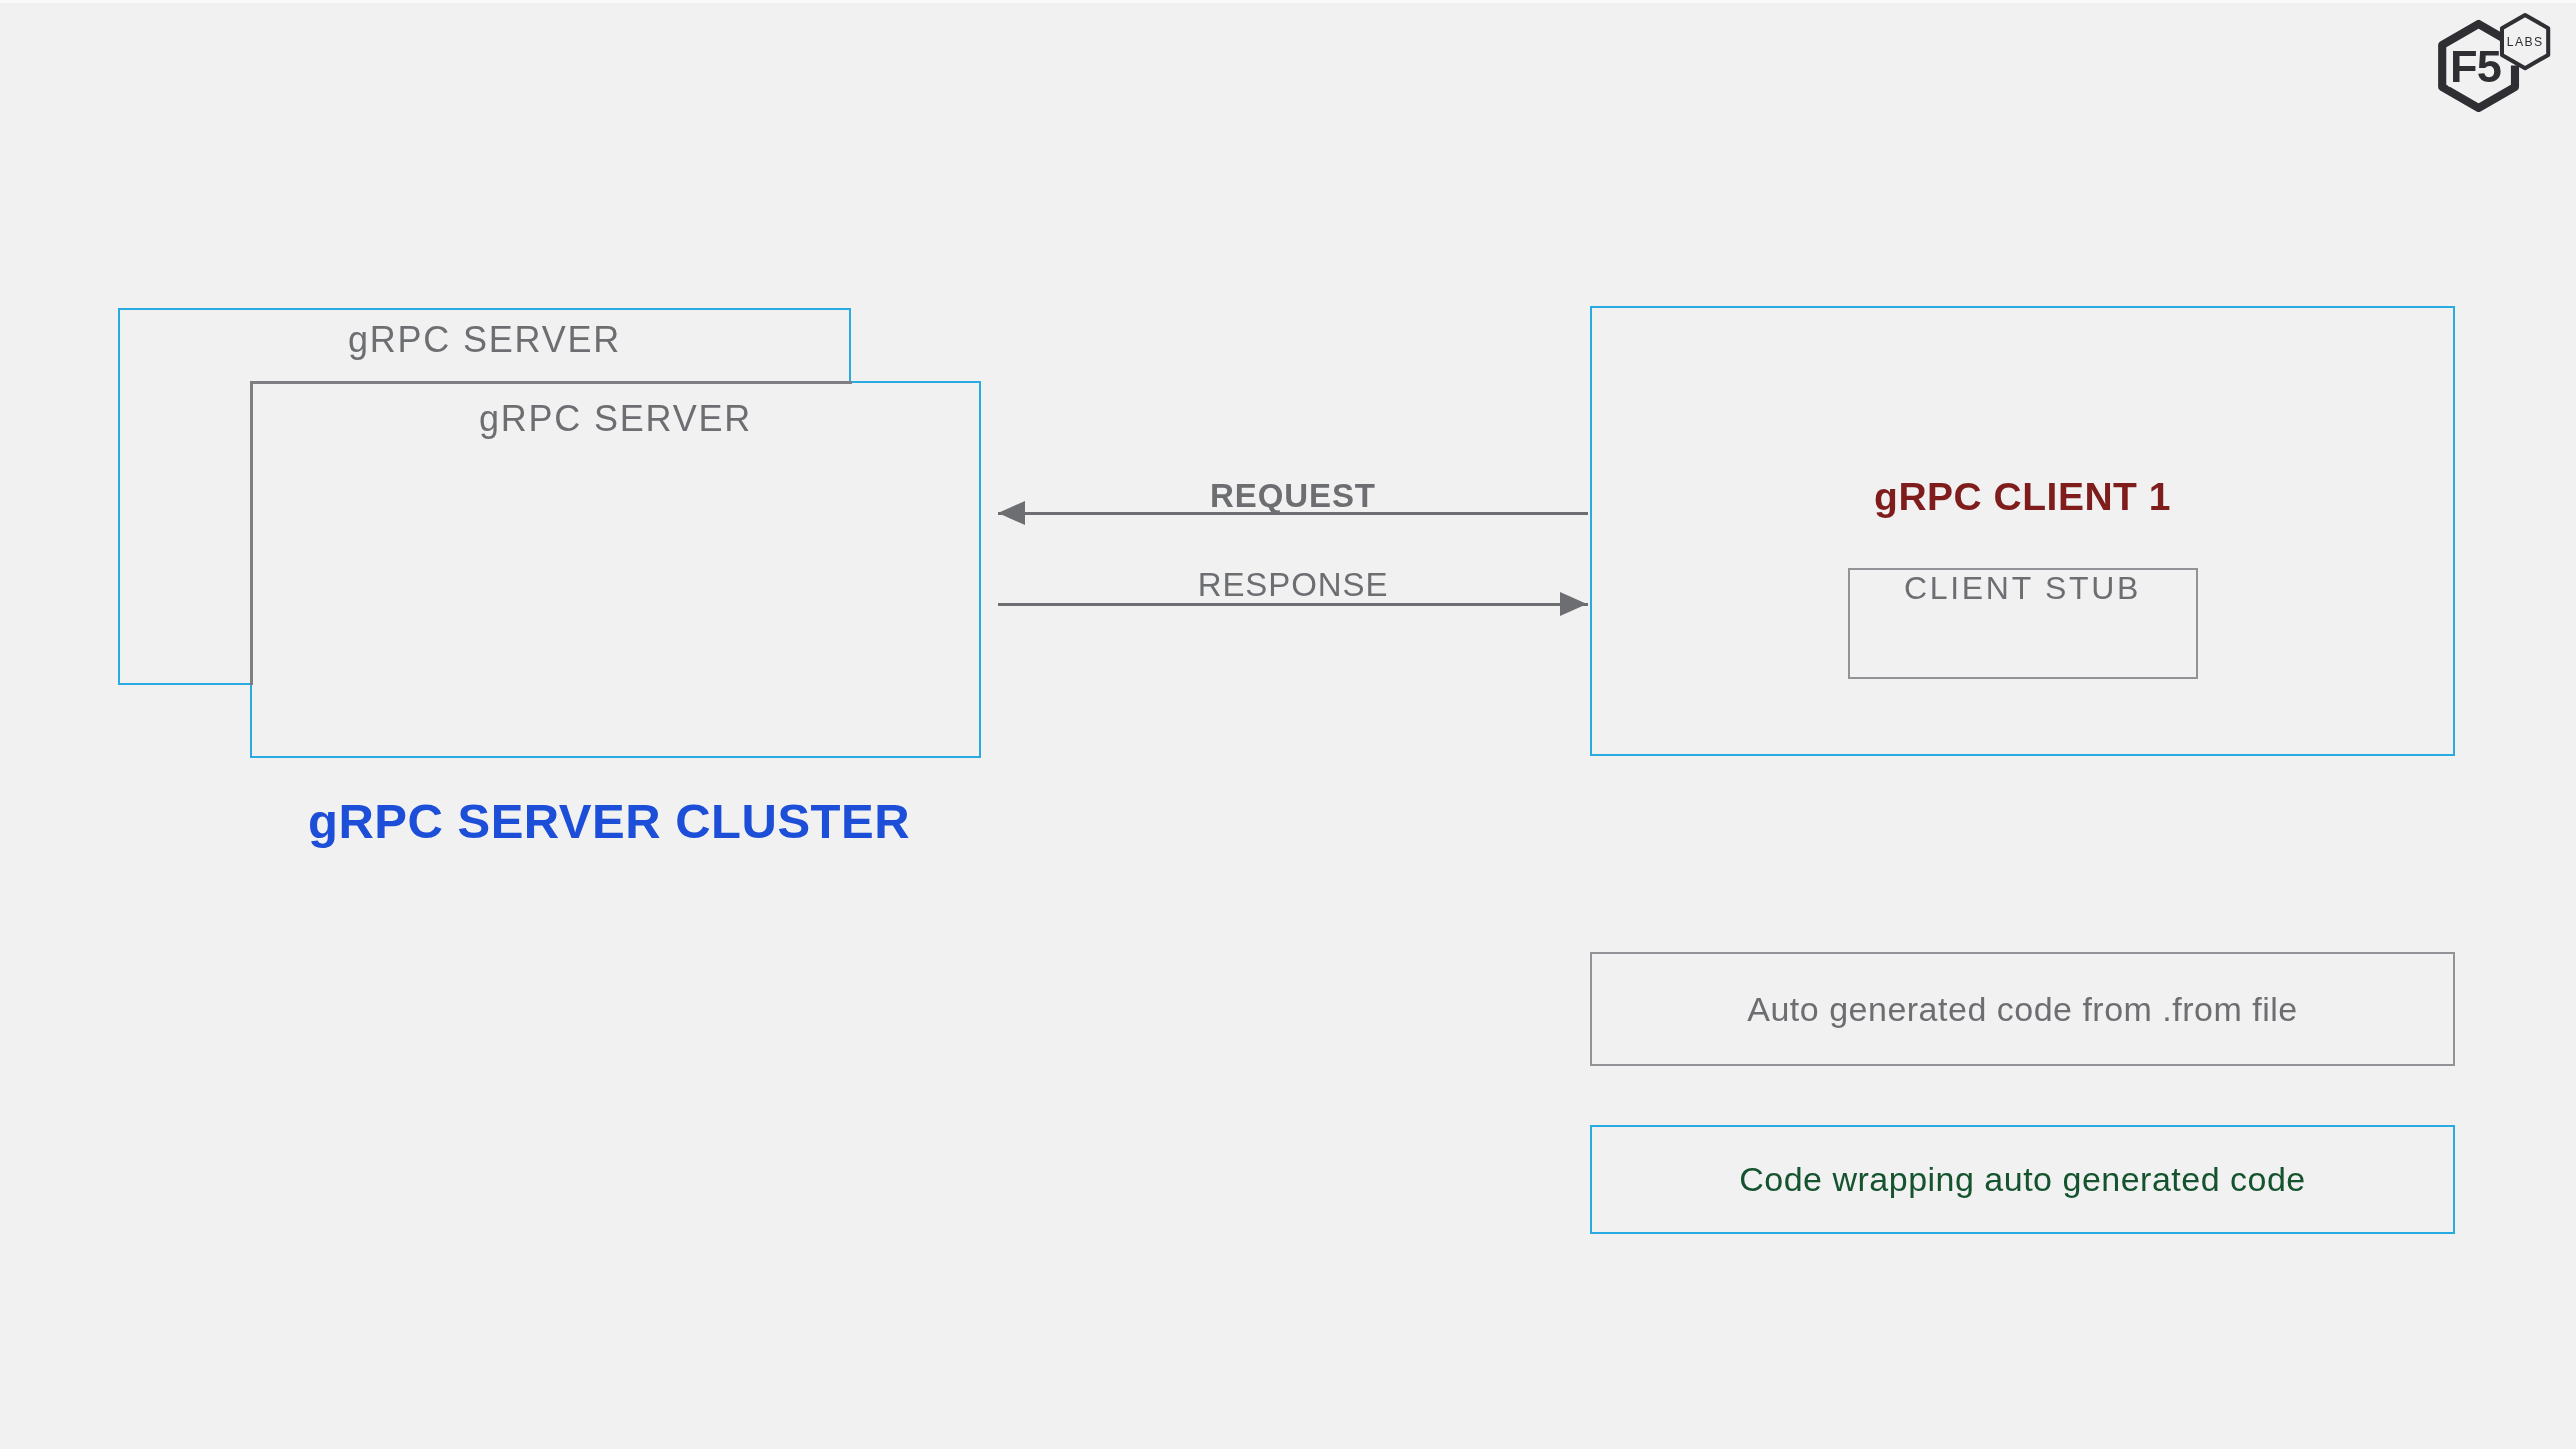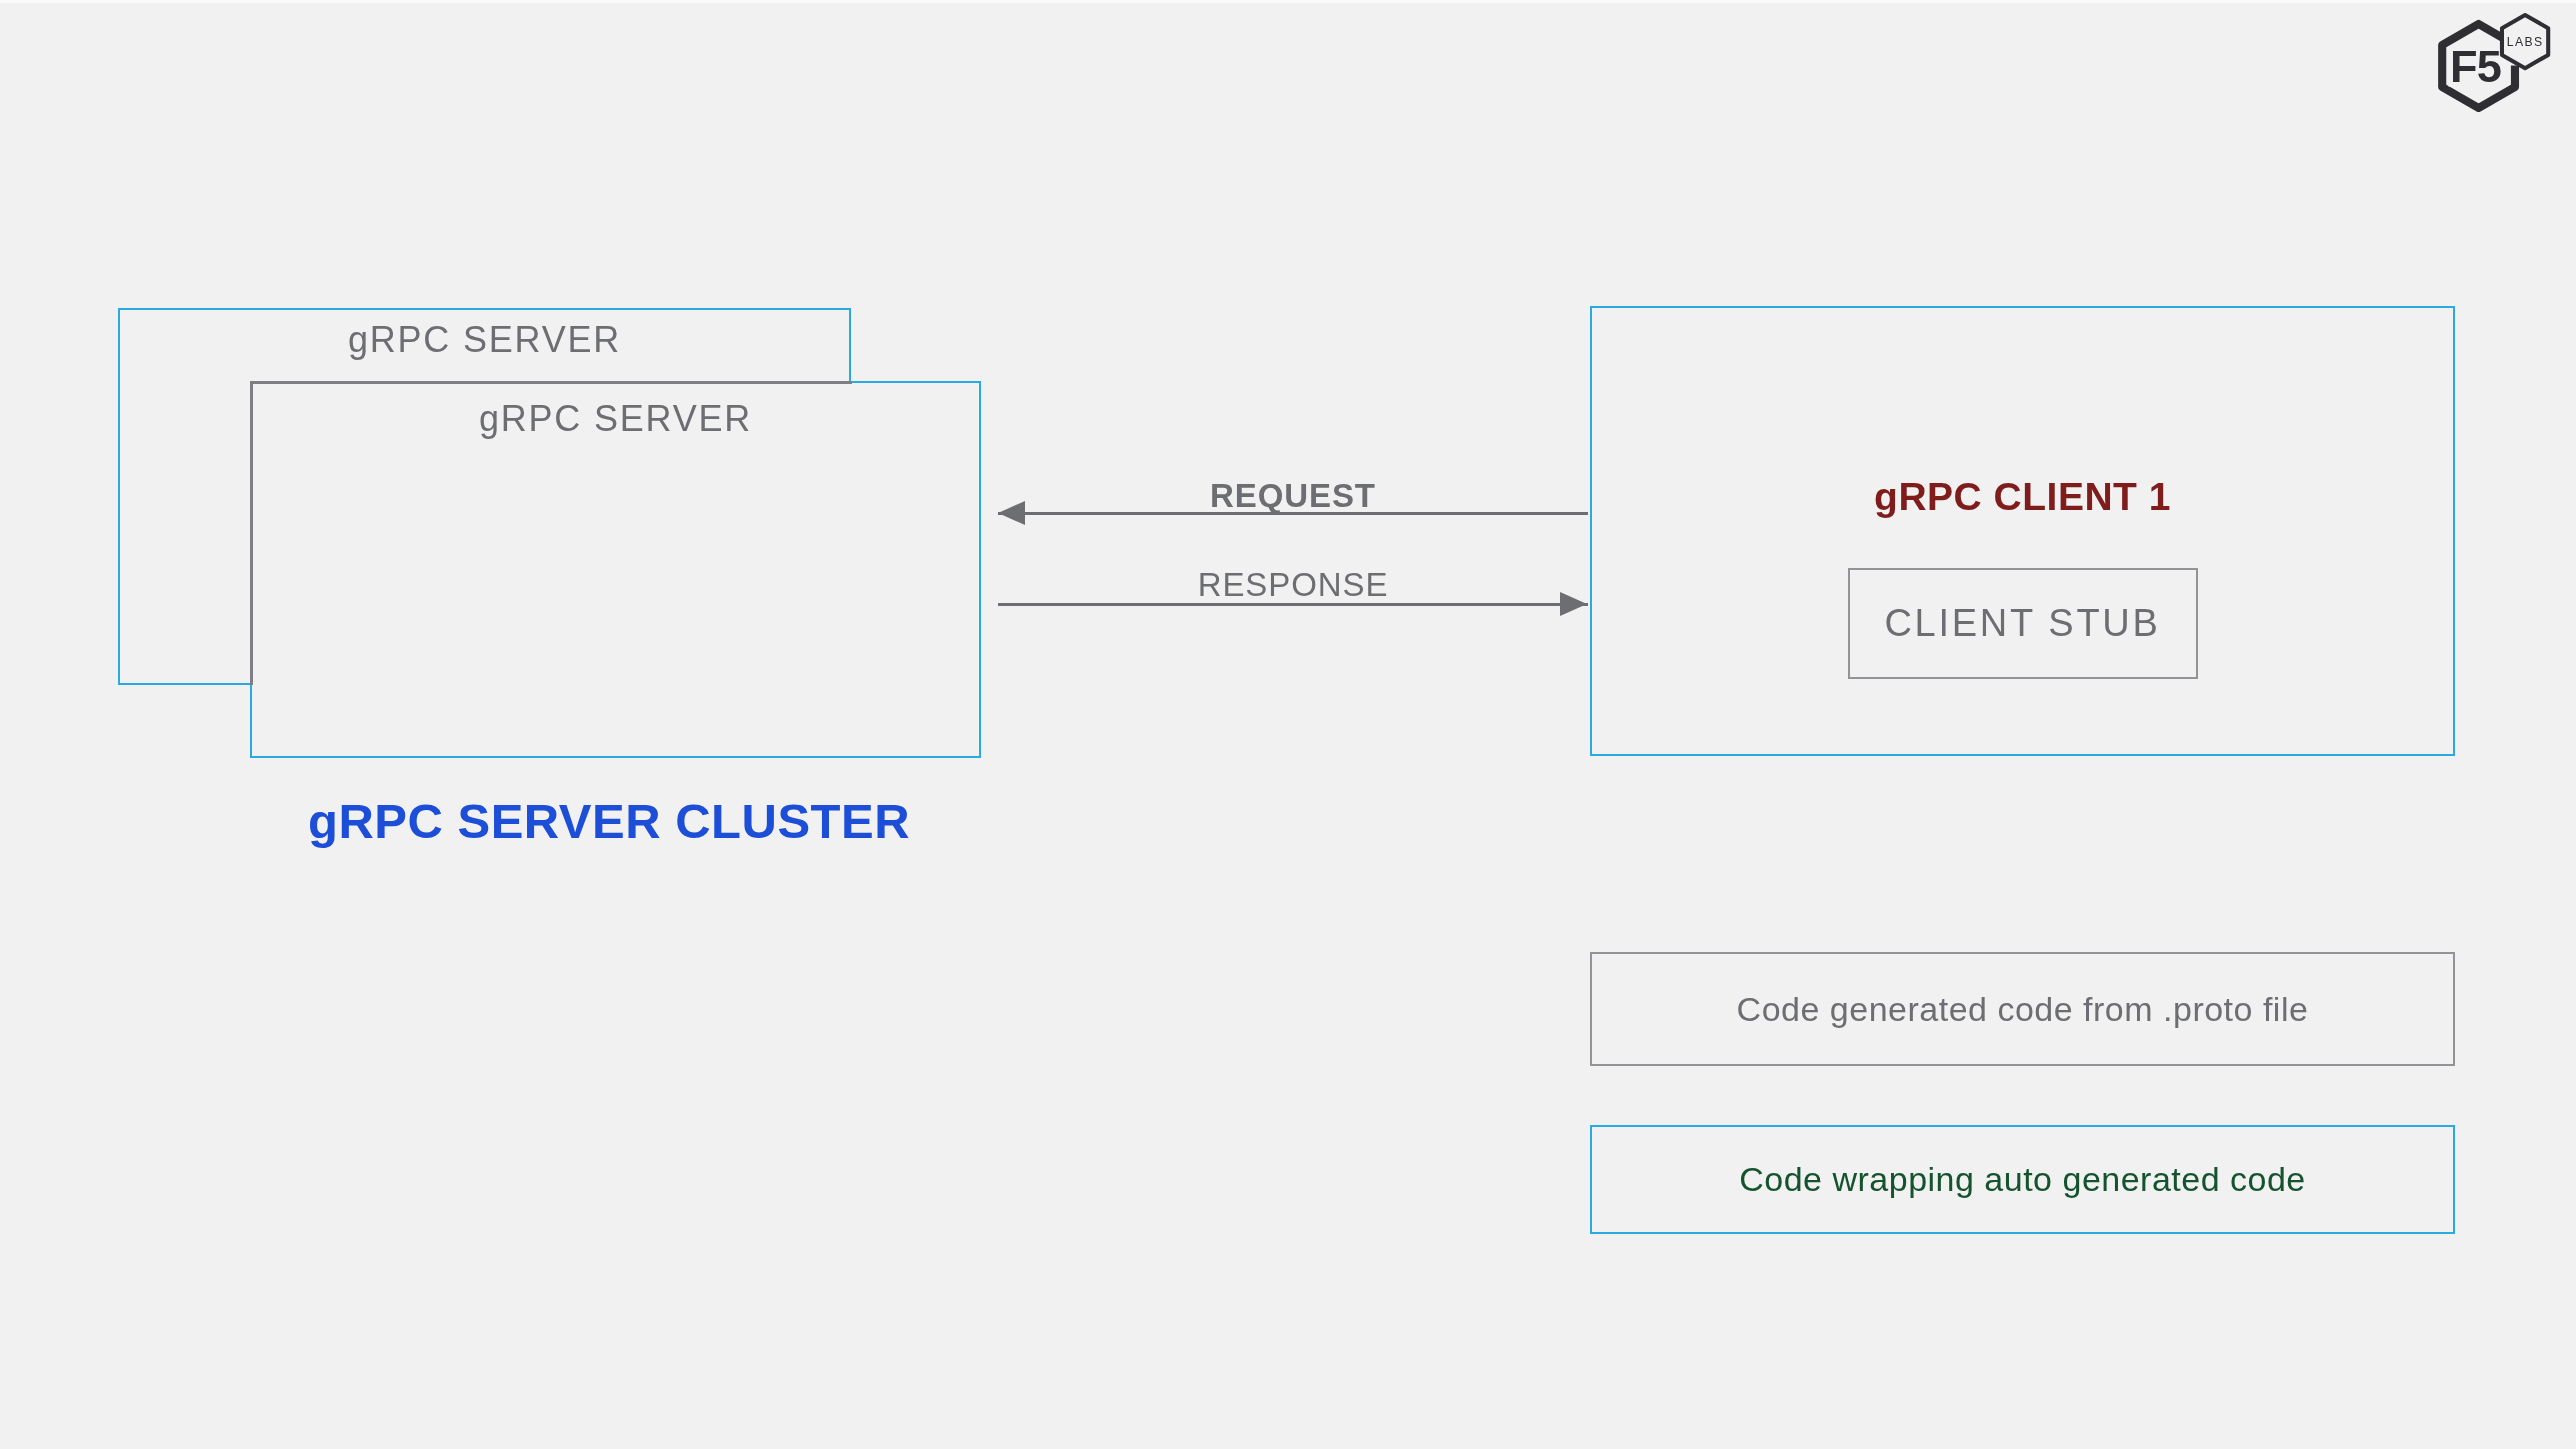--- a/index.html
+++ b/index.html
@@ -28,22 +28,22 @@
   .server-caption{left:308px;top:793px;font-size:49px;font-weight:bold;
     color:#1d4ed8;letter-spacing:0.5px;z-index:4;}
 
   
   .box-client{left:1590px;top:306px;width:865px;height:450px;
     border:2.7px solid #29abe2;background:#f1f1f2;}
   .client-title{position:absolute;top:167px;left:0;width:100%;text-align:center;
     font-size:39px;font-weight:bold;color:#7f1d1d;letter-spacing:0.5px;}
   .client-stub{position:absolute;top:260px;left:50%;transform:translateX(-50%);
     width:350px;height:111px;border:2.7px solid #919396;box-sizing:border-box;
-    display:flex;align-items:center;justify-content:center;
-    font-size:38px;color:#6d6e71;letter-spacing:2.7px;}
+    display:flex;justify-content:center;
+    font-size:32px;color:#6d6e71;letter-spacing:2.7px;}
 
   
   .arrow-line{height:2.7px;background:#6d6e71;z-index:1;}
   .req-line{left:998px;top:512px;width:590px;}
   .res-line{left:998px;top:603px;width:590px;}
   .arrow-head{width:0;height:0;z-index:2;}
   .req-head{left:998px;top:501px;
     border-top:12.7px solid transparent;border-bottom:12.7px solid transparent;
     border-right:27px solid #6d6e71;}
   .res-head{left:1560px;top:592px;
@@ -91,21 +91,21 @@
   <div class="abs arrow-head res-head"></div>
 
   <div class="abs box-client">
     <div class="client-title">gRPC CLIENT 1</div>
     <div class="client-stub">
       <span>CLIENT STUB</span>
     </div>
   </div>
 
   <div class="abs legend-box legend-auto">
-    <span>Code generated code from .proto file</span>
+    <span>Auto generated code from .from file</span>
   </div>
   <div class="abs legend-box legend-wrap">
     <span>Code wrapping auto generated code</span>
   </div>
 
   <svg class="abs logo" viewBox="0 0 172 134" xmlns="http://www.w3.org/2000/svg">
 
     <polygon points="64.5,21 104.8,44.25 104.8,90.75 64.5,114 24.2,90.75 24.2,44.25" fill="none" stroke="#2e2e33" stroke-width="9" stroke-linejoin="round"></polygon>
 
     <rect x="97" y="45" width="18" height="22" fill="#f1f1f2"></rect>

